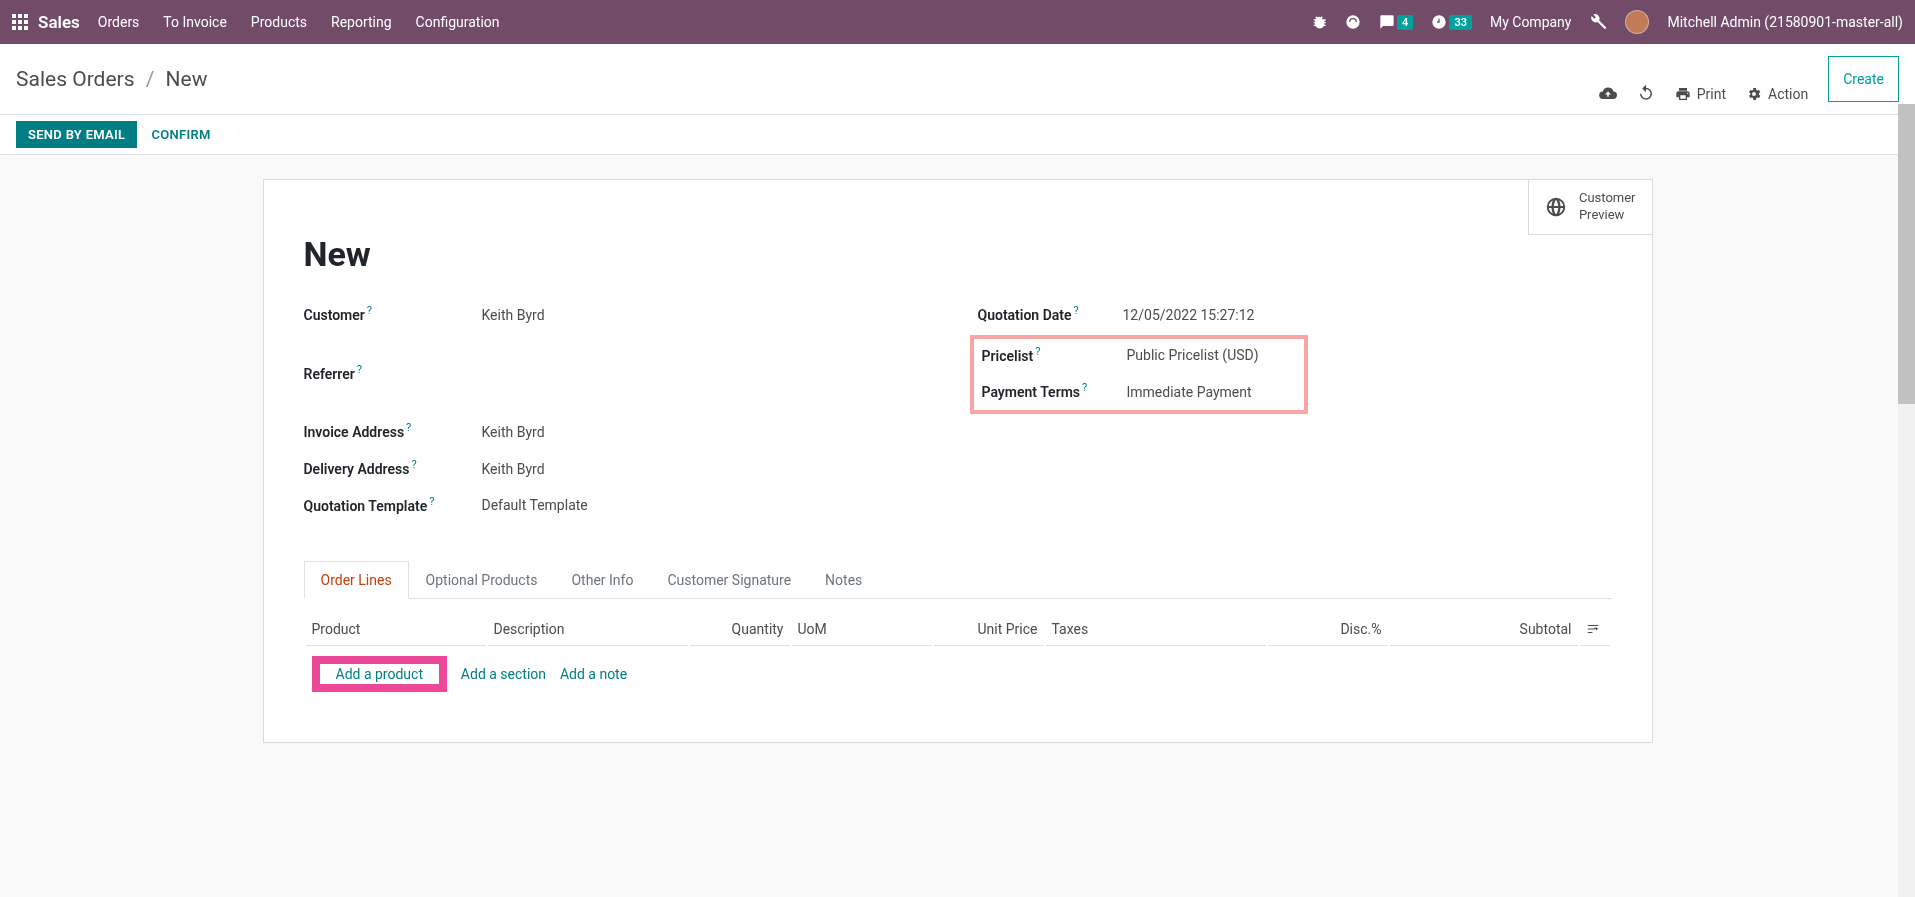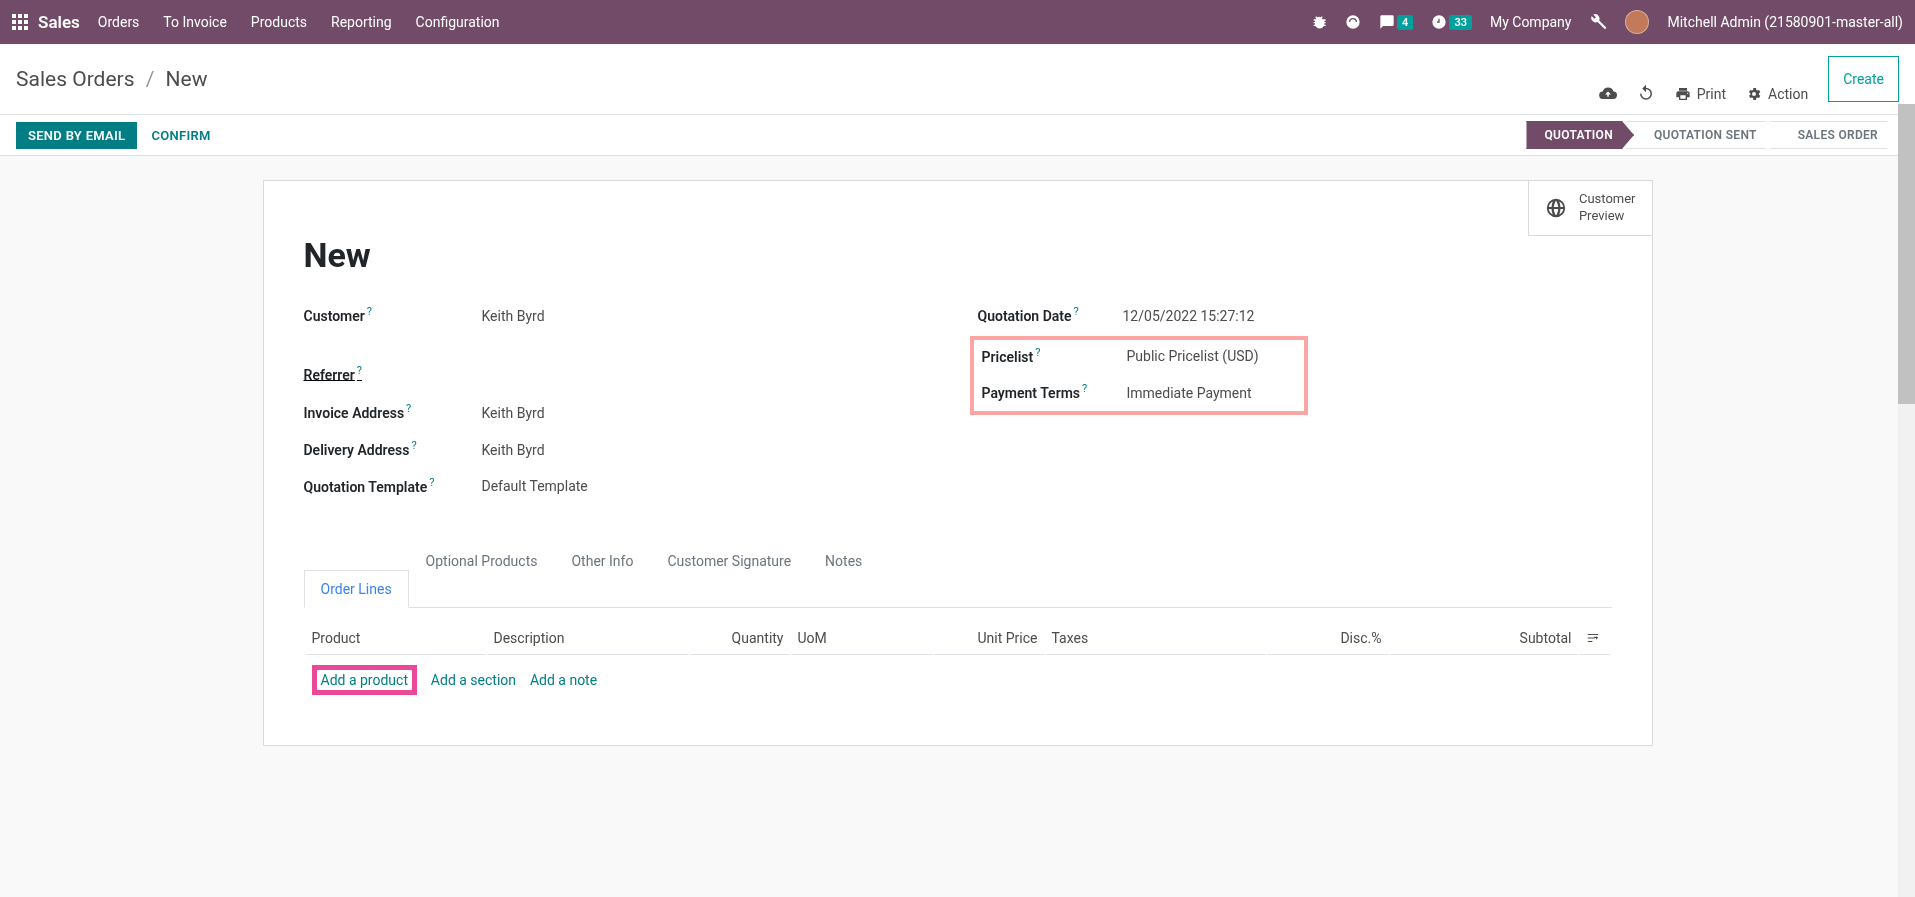--- a/index.html
+++ b/index.html
@@ -44,29 +44,29 @@
 .col { flex:1; }
 .field-row { display:flex; margin-bottom:18px; align-items:baseline; }
 .field-label { width:178px; font-weight:600; font-size:14px; color:#212529; }
 .field-label sup { color:#017e84; font-size:11px; margin-left:2px; font-weight:400; }
 .field-value { font-size:14px; color:#4c4c4c; }
 .highlight-box { border:4px solid #fca5a5; padding:6px 0 6px 0; margin-top:-6px; }
 
 
 .tabs { display:flex; margin-top:30px; border-bottom:1px solid #dee2e6; }
 .tab { padding:10px 16px; border:1px solid transparent; border-bottom:none; color:#6c757d; font-size:14px; cursor:pointer; margin-bottom:-1px; }
-.tab.active { border:1px solid #dee2e6; border-bottom:1px solid #fff; color:#3b82f6;margin-top:28px; }
+.tab.active { border:1px solid #dee2e6; border-bottom:1px solid #fff; color:#c2410c; }
 
 
 .otable { width:100%; margin-top:12px; font-size:14px; }
 .otable th { text-align:left; padding:8px 6px; font-weight:400; color:#4c4c4c; border-bottom:1px solid #dee2e6; }
 .otable th.right { text-align:right; }
 .otable td { padding:8px 6px; color:#4c4c4c; font-size:14px; }
 .link { color:#017e84; cursor:pointer; }
-.link-boxed { border:5px solid #ec4899; padding:2px 4px; display:inline-block; }
+.link-boxed { border:8px solid #ec4899; padding:2px 16px; display:inline-block; }
 
 
 .scrollbar { position:absolute; right:0; top:104px; width:17px; height:793px; background:#f1f1f1; }
 .scrollbar .thumb { background:#c1c1c1; width:17px; height:300px; margin-top:0; }
 
 svg { display:block; }
 </style>
 </head>
 <body>
 
@@ -159,25 +159,20 @@
     </span>
     <button class="create-btn">Create</button>
   </div>
 </div>
 
 <div class="status-bar">
   <div class="status-left">
     <button class="btn-primary">SEND BY EMAIL</button>
     <button class="btn-secondary">CONFIRM</button>
   </div>
-  <div class="status-steps">
-    <div class="step active">QUOTATION</div>
-    <div class="step">QUOTATION SENT</div>
-    <div class="step">SALES ORDER</div>
-  </div>
 </div>
 
 <div class="form-wrap">
   <div class="sheet">
     <div class="status-btn-box">
       <span>
           <svg width="22" height="22" viewBox="0 0 24 24" fill="#4c4c4c">
             <path d="M12 2a10 10 0 1 0 10 10A10 10 0 0 0 12 2zm7.9 9h-3a15.7 15.7 0 0 0-1.4-6A8 8 0 0 1 19.9 11zM12 4c.9 1.2 2.1 3.5 2.4 7H9.6C9.9 7.5 11.1 5.2 12 4zM4.1 13h3a15.7 15.7 0 0 0 1.4 6A8 8 0 0 1 4.1 13zm3-2h-3a8 8 0 0 1 4.4-6 15.7 15.7 0 0 0-1.4 6zm4.9 9c-.9-1.2-2.1-3.5-2.4-7h4.8c-.3 3.5-1.5 5.8-2.4 7zm3.5-1a15.7 15.7 0 0 0 1.4-6h3a8 8 0 0 1-4.4 6z"></path>
           </svg>
         </span>
@@ -188,21 +183,21 @@
     </div>
     <div class="sheet-body">
       <h1 class="rec-title">New</h1>
 
       <div class="form-grid">
         <div class="col">
           <div class="field-row">
             <div class="field-label"><span>Customer</span><sup>?</sup></div>
             <div class="field-value">Keith Byrd</div>
           </div>
-          <div class="field-row" style="margin-bottom:20px;margin-top:40px;text-decoration:underline;">
+          <div class="field-row" style="margin-bottom:40px;margin-top:40px;">
             <div class="field-label"><span>Referrer</span><sup>?</sup></div>
             <div class="field-value"></div>
           </div>
           <div class="field-row">
             <div class="field-label"><span>Invoice Address</span><sup>?</sup></div>
             <div class="field-value">Keith Byrd</div>
           </div>
           <div class="field-row">
             <div class="field-label"><span>Delivery Address</span><sup>?</sup></div>
             <div class="field-value">Keith Byrd</div>

